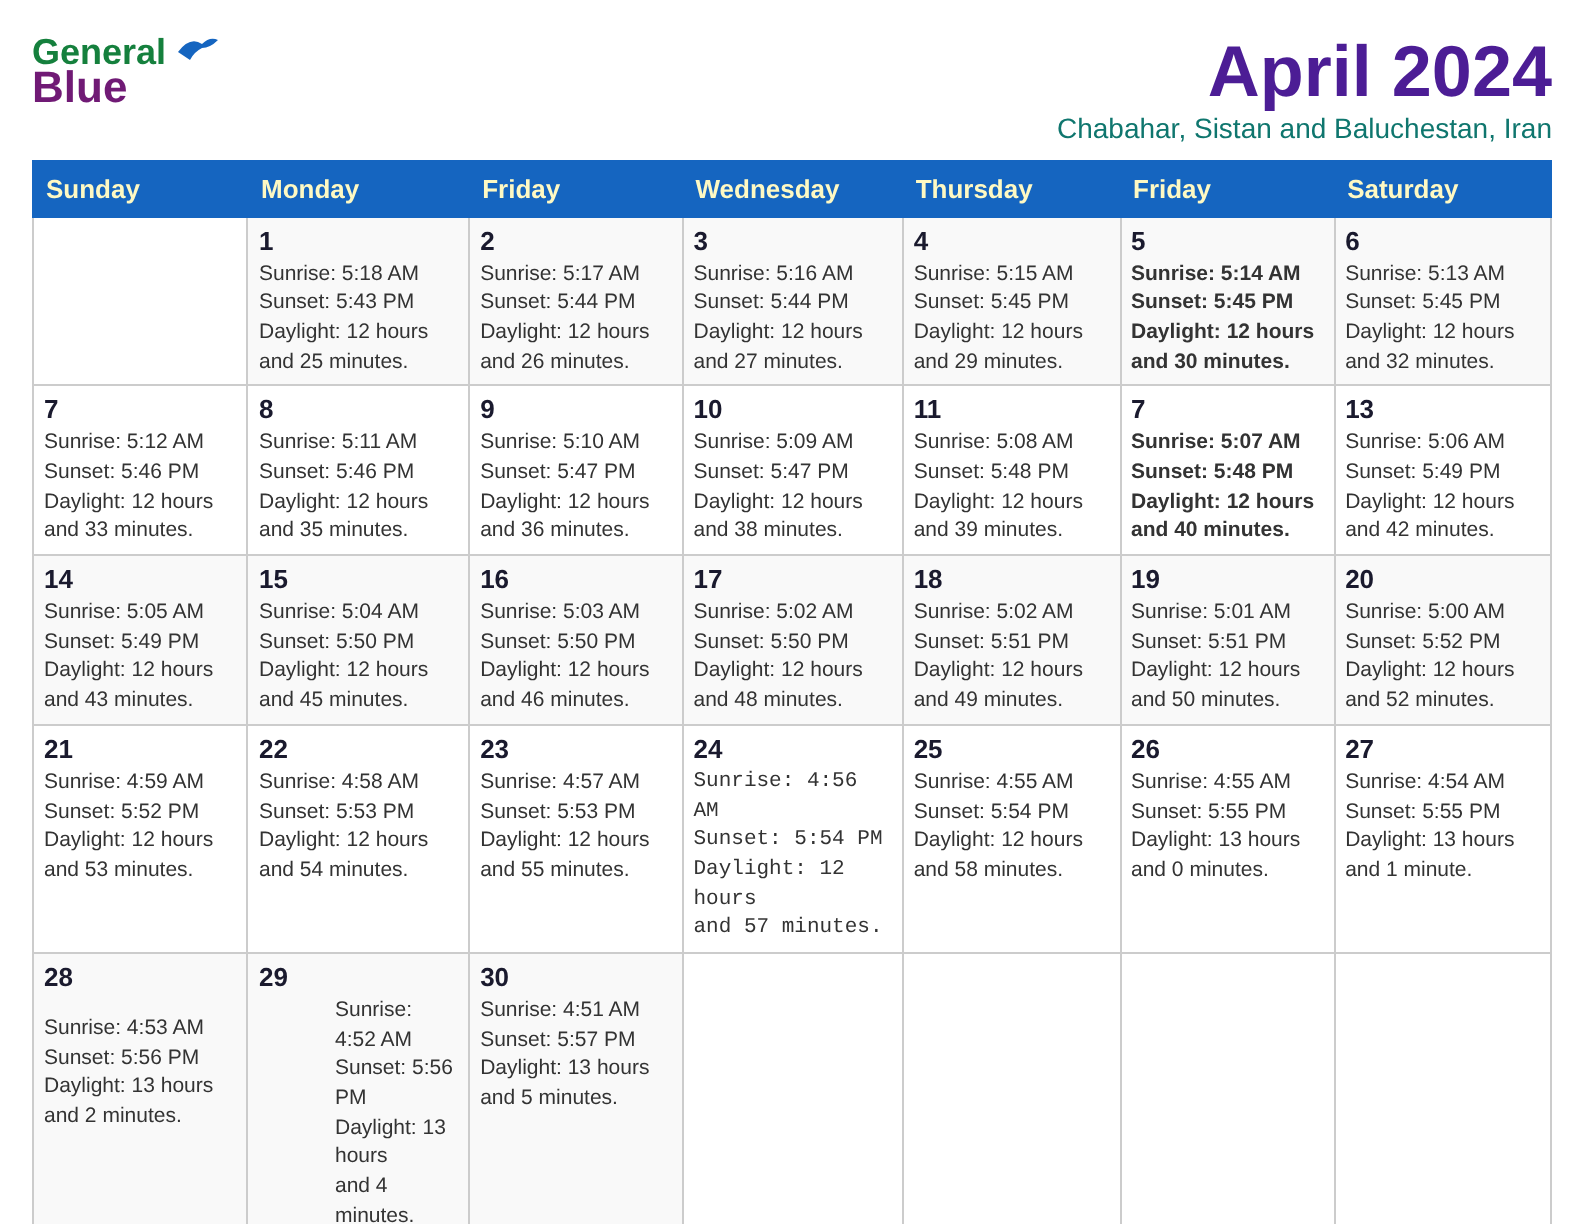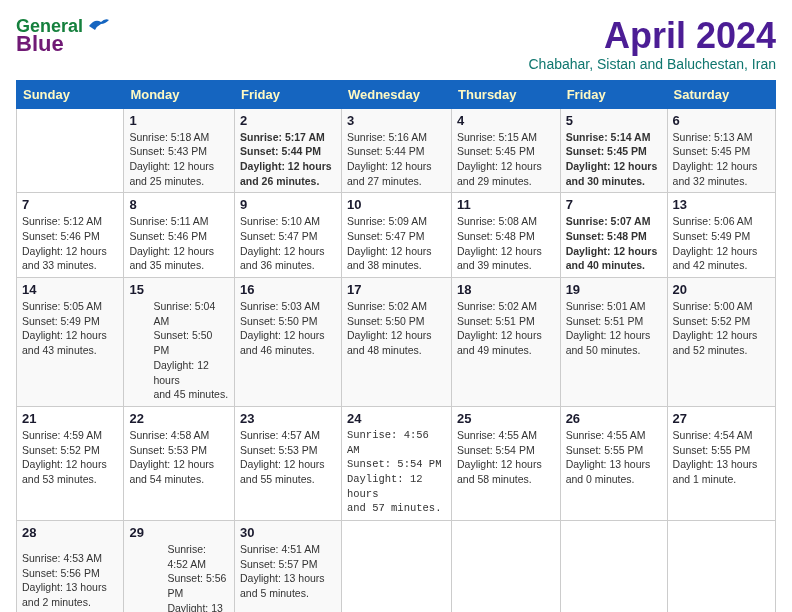--- a/index.html
+++ b/index.html
@@ -114,21 +114,21 @@
         <td class="empty-cell"></td>
         <td>
           <div class="day-number">1</div>
           <div class="day-info" style="white-space: pre-line;">Sunrise: 5:18 AM
 Sunset: 5:43 PM
 Daylight: 12 hours
 and 25 minutes.</div>
         </td>
         <td>
           <div class="day-number">2</div>
-          <div class="day-info" style="white-space: pre-line; font-weight: bold;">Sunrise: 5:17 AM
+          <div class="day-info" style="white-space: pre-line;">Sunrise: 5:17 AM
 Sunset: 5:44 PM
 Daylight: 12 hours
 and 26 minutes.</div>
         </td>
         <td>
           <div class="day-number">3</div>
           <div class="day-info" style="white-space: pre-line;">Sunrise: 5:16 AM
 Sunset: 5:44 PM
 Daylight: 12 hours
 and 27 minutes.</div>
@@ -209,21 +209,21 @@
       <tr>
         <td>
           <div class="day-number">14</div>
           <div class="day-info" style="white-space: pre-line;">Sunrise: 5:05 AM
 Sunset: 5:49 PM
 Daylight: 12 hours
 and 43 minutes.</div>
         </td>
         <td>
           <div class="day-number">15</div>
-          <div class="day-info" style="white-space: pre-line; margin-left: 24px;">Sunrise: 5:04 AM
+          <div class="day-info" style="white-space: pre-line;">Sunrise: 5:04 AM
 Sunset: 5:50 PM
 Daylight: 12 hours
 and 45 minutes.</div>
         </td>
         <td>
           <div class="day-number">16</div>
           <div class="day-info" style="white-space: pre-line;">Sunrise: 5:03 AM
 Sunset: 5:50 PM
 Daylight: 12 hours
 and 46 minutes.</div>

